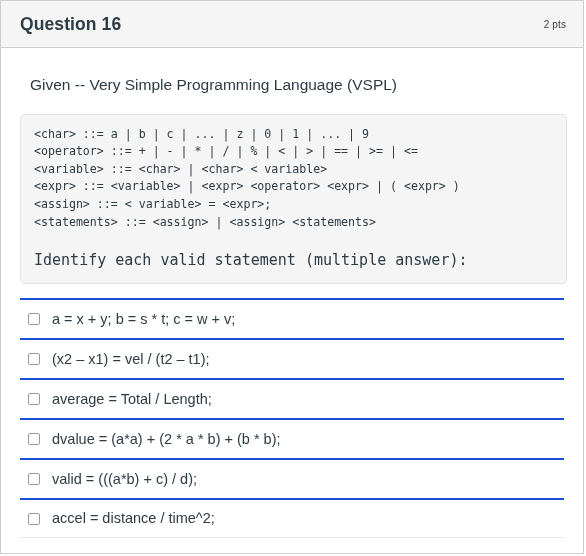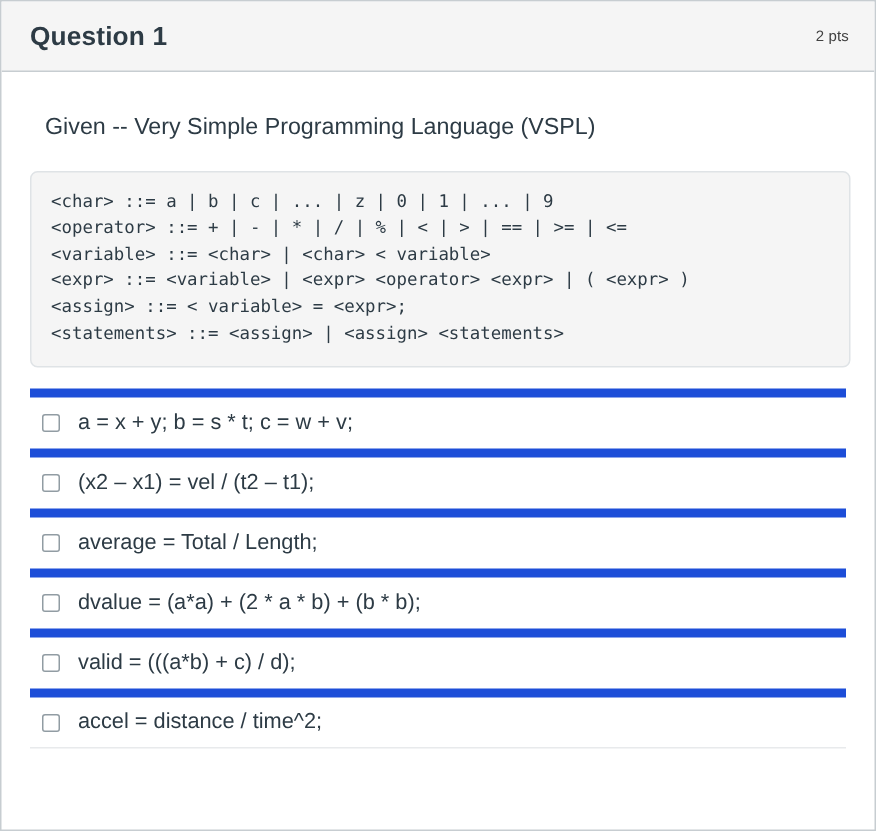--- a/index.html
+++ b/index.html
@@ -89,21 +89,21 @@
 
   
   .answers {
     margin: 0 0 0 0;
   }
   .answer-row {
     display: flex;
     align-items: center;
     box-sizing: border-box;
     height: 40px;
-    border-top: 6px solid #1d4ed8;
+    border-top: 2px solid #1d4ed8;
     padding-left: 8px;
     text-align: center;
   }
   .answer-row:last-child {
     border-bottom: 1px solid #e8eaec;
   }
   .answer-checkbox {
     flex: 0 0 auto;
     width: 12px;
     height: 12px;
@@ -119,35 +119,36 @@
     line-height: 1.3;
     white-space: pre;
   }
 </style>
 </head>
 <body>
 
 <div class="question-card">
 
   <div class="question-header">
-    <span class="question-title">Question 1</span>
+    <span class="question-title">Question 16</span>
     <span class="question-points">2 pts</span>
   </div>
 
   <div class="question-body">
 
     <div class="prompt-line">Given -- Very Simple Programming Language (VSPL)</div>
 
     <div class="code-block">
       <div class="code-line">&lt;char&gt; ::= a | b | c | ... | z | 0 | 1 | ... | 9</div>
       <div class="code-line">&lt;operator&gt; ::= + | - | * | / | % | &lt; | &gt; | == | &gt;= | &lt;=</div>
       <div class="code-line">&lt;variable&gt; ::= &lt;char&gt; | &lt;char&gt; &lt; variable&gt;</div>
       <div class="code-line">&lt;expr&gt; ::= &lt;variable&gt; | &lt;expr&gt; &lt;operator&gt; &lt;expr&gt; | ( &lt;expr&gt; )</div>
       <div class="code-line">&lt;assign&gt; ::= &lt; variable&gt; = &lt;expr&gt;;</div>
       <div class="code-line">&lt;statements&gt; ::= &lt;assign&gt; | &lt;assign&gt; &lt;statements&gt;</div>
+      <div class="code-instruction">Identify each valid statement (multiple answer):</div>
     </div>
 
     <div class="answers">
 
       <div class="answer-row">
         <span class="answer-checkbox"></span>
         <span class="answer-text">a = x + y; b = s * t; c = w + v;</span>
       </div>
 
       <div class="answer-row">

